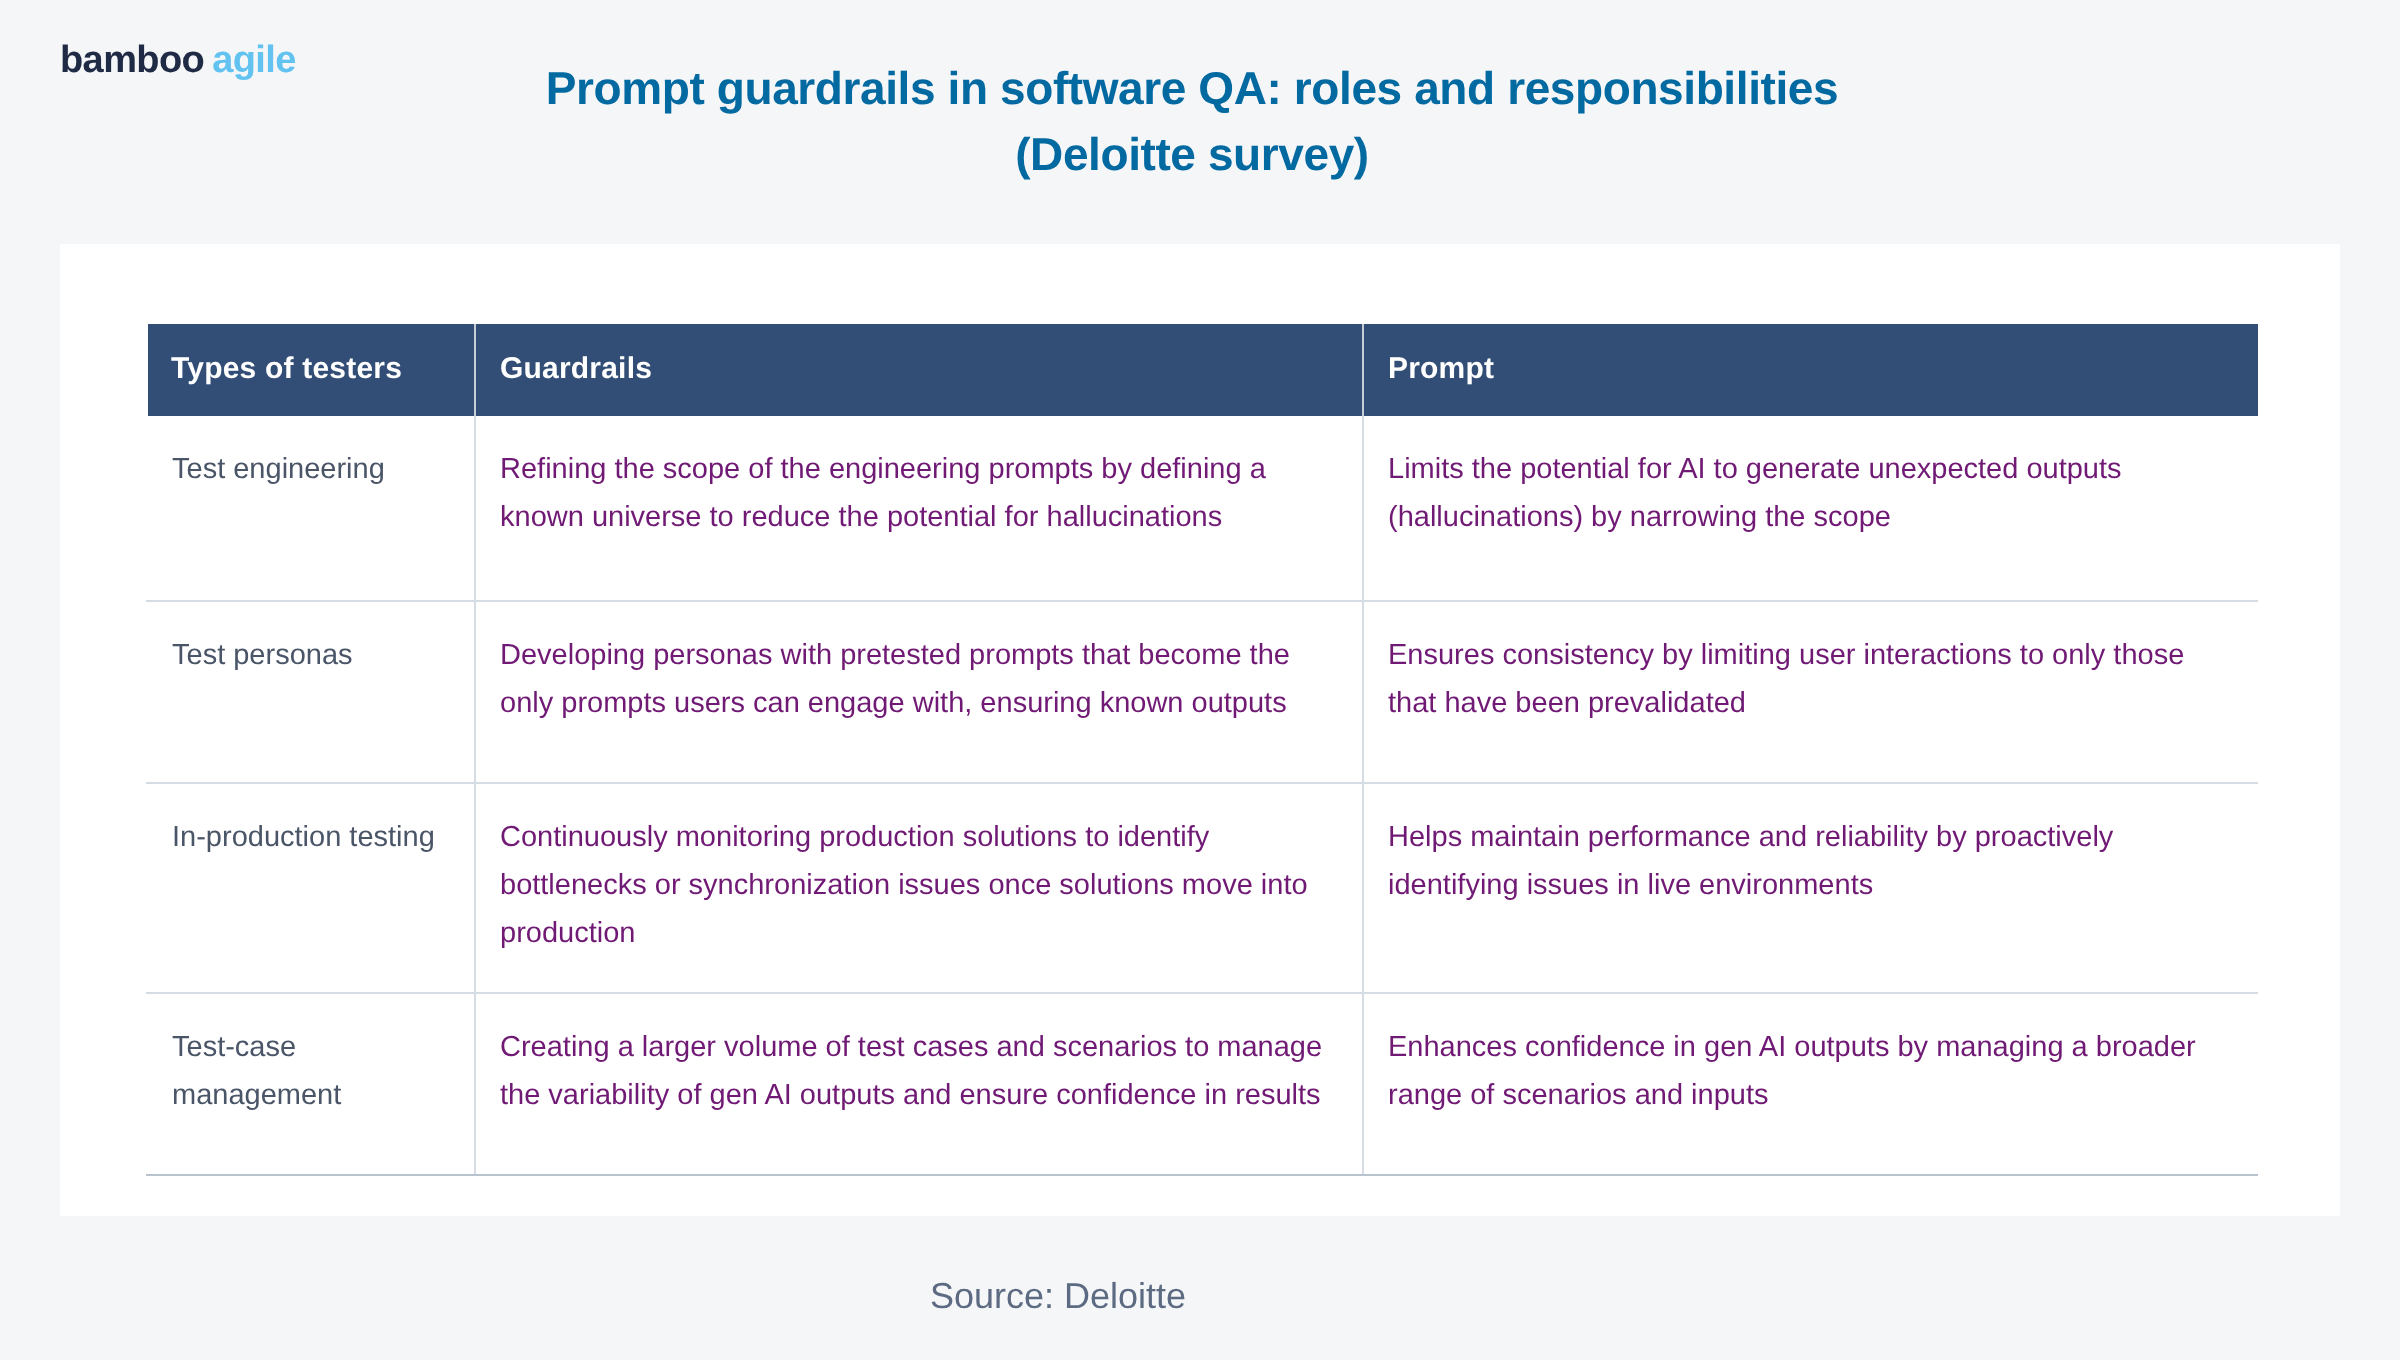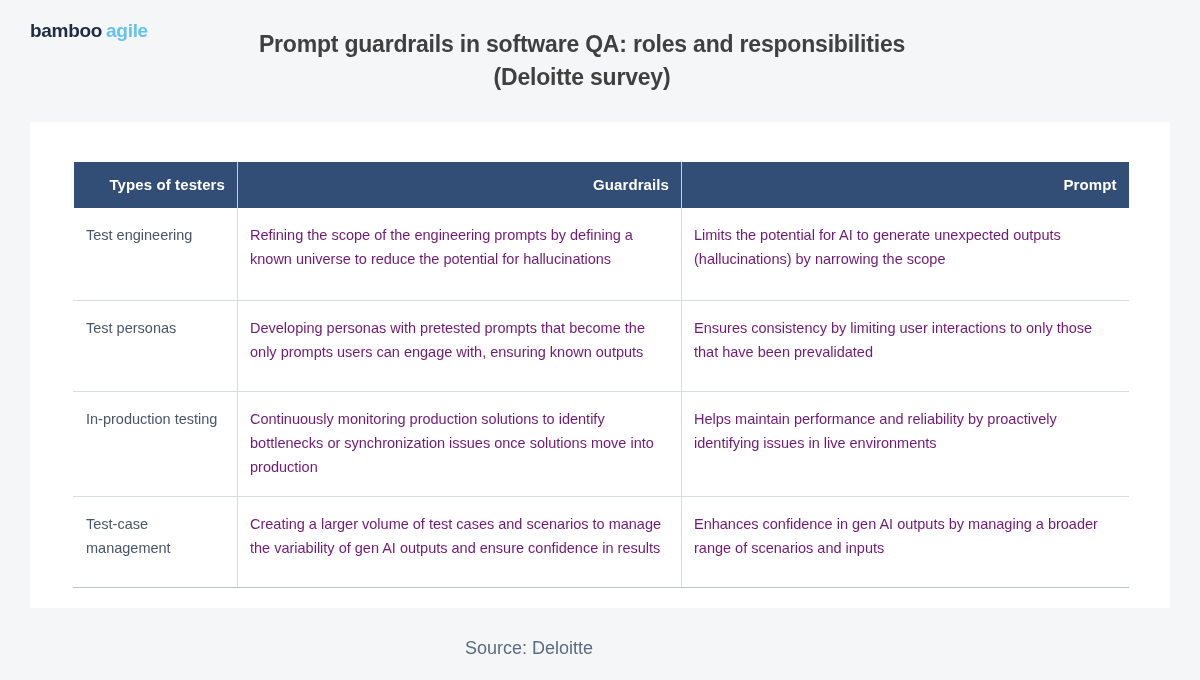--- a/index.html
+++ b/index.html
@@ -31,25 +31,25 @@
     letter-spacing: -0.3px;
     line-height: 24px;
     white-space: nowrap;
   }
   .logo .brand-primary { color: #1f2a44; }
   .logo .brand-accent  { color: #63c3f0; margin-left: 4px; }
 
   
   .title {
     position: absolute;
-    left: 152px;
+    left: 166px;
     top: 28px;
     width: 860px;
     text-align: center;
-    color: #404040;
+    color: #0369a1;
     font-size: 23px;
     font-weight: bold;
     line-height: 33px;
     letter-spacing: -0.2px;
   }
   .title .line { display: block; }
 
   
   .card {
     position: absolute;
@@ -76,21 +76,21 @@
 
   table.data-table col.c1 { width: 164px; }
   table.data-table col.c2 { width: 444px; }
   table.data-table col.c3 { width: 447px; }
 
   thead th {
     background: #324e76;
     color: #ffffff;
     font-size: 15px;
     font-weight: bold;
-    text-align: right;
+    text-align: left;
     padding: 14px 12px 15px 12px;
     height: 42px;
     vertical-align: middle;
     letter-spacing: 0.1px;
   }
   thead th.col-guardrails,
   thead th.col-impact { border-left: 1px solid #c7ced8; }
 
   tbody td {
     font-size: 14.5px;

